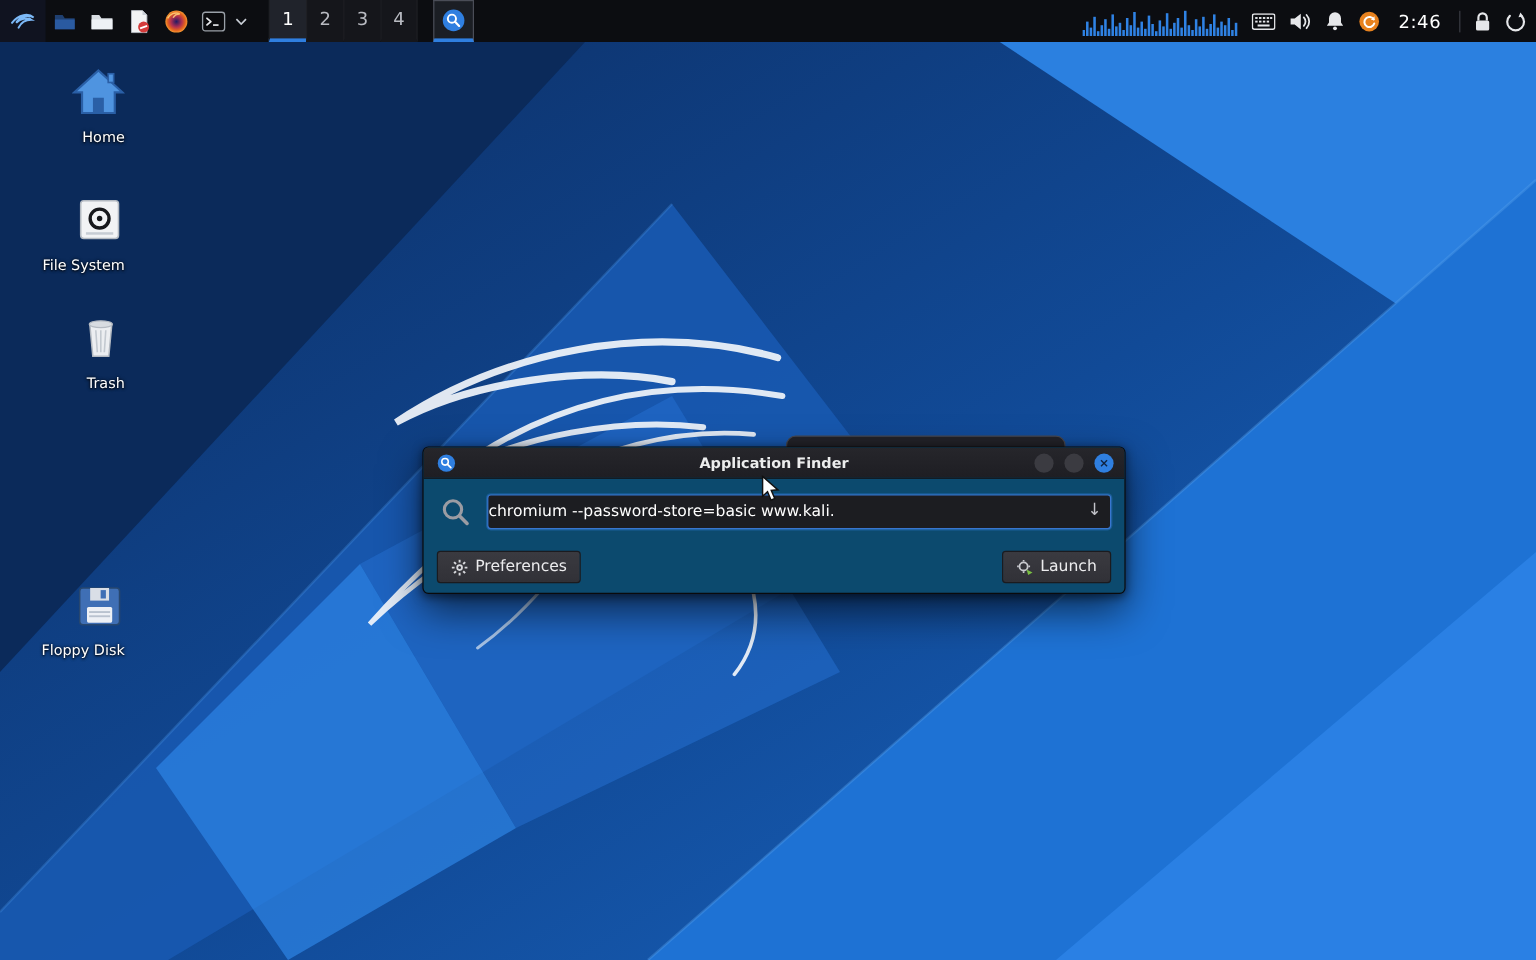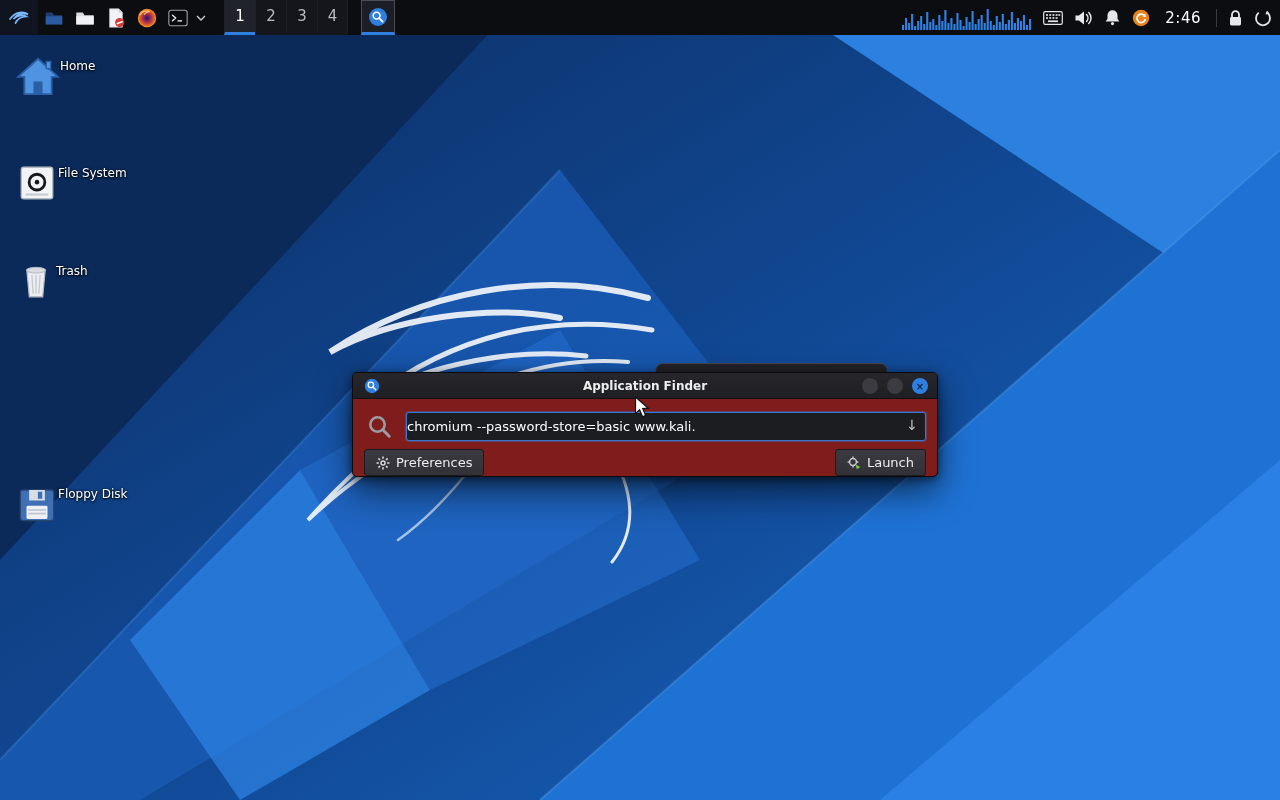--- a/index.html
+++ b/index.html
@@ -18,42 +18,42 @@
   .ws:last-child{border-right:1px solid #1e1f24}
   .ws.active{color:#fff;background:#20232b;border-bottom-color:#2f7fe0}
   .taskbtn{margin-left:13px;width:34px;height:35px;display:flex;align-items:center;justify-content:center;background:#1b1e24;border:1px solid #4a4d57;border-bottom:3px solid #2f7fe0}
   .panel-right{margin-left:auto;display:flex;align-items:center;gap:11px;padding-right:8px}
   .graph{width:130px;height:24px;display:flex;align-items:flex-end}
   .tray-ic{display:flex;align-items:center;justify-content:center}
   .clock{font-size:15px;color:#ffffff;letter-spacing:.5px;padding:0 4px}
   .vsep{width:1px;height:18px;background:#3a3c44}
 
   
-  .dicon{position:absolute;left:16px;width:88px;height:96px;display:flex;align-items:flex-start;z-index:5}
+  .dicon{position:absolute;left:16px;width:88px;height:96px;display:flex;flex-direction:column;align-items:flex-end;z-index:5}
   .dicon .art{height:48px;display:flex;align-items:center;justify-content:center}
   .dicon .lbl{margin-top:8px;font-size:12px;color:#fff;text-align:center;text-shadow:0 1px 2px rgba(0,0,0,.95),0 0 3px rgba(0,0,0,.8);line-height:1.15;max-width:96px;white-space:nowrap}
 
   
   .bg-window{position:absolute;left:655px;top:363px;width:233px;height:22px;background:#232329;border:1px solid #46464d;border-radius:8px 8px 0 0;z-index:8}
 
   
-  .finder{position:absolute;left:352px;top:372px;width:586px;height:105px;z-index:10;border-radius:5px;overflow:hidden;box-shadow:0 14px 34px rgba(0,0,0,.6),0 2px 8px rgba(0,0,0,.5);border:1px solid #0a0a0c;background:#7f1d1d}
+  .finder{position:absolute;left:352px;top:372px;width:586px;height:123px;z-index:10;border-radius:5px;overflow:hidden;box-shadow:0 14px 34px rgba(0,0,0,.6),0 2px 8px rgba(0,0,0,.5);border:1px solid #0a0a0c;background:#0c4a6e}
   .titlebar{position:relative;height:26px;background:linear-gradient(#26262b,#1e1e23);border-bottom:1px solid #121214;display:flex;align-items:center;justify-content:center}
   .titlebar .appic{position:absolute;left:11px;top:5px}
   .titlebar .title{font-size:12px;font-weight:bold;color:#eceded}
   .wctl{position:absolute;right:9px;top:5px;display:flex;gap:9px;align-items:center}
   .wbtn{width:16px;height:16px;border-radius:50%;background:#3b3b41;display:flex;align-items:center;justify-content:center;font-size:10px;color:#1b1b1e;cursor:default}
   .wbtn.close{background:#2f7fe0;color:#10233f;font-weight:bold}
   .fbody{padding:13px 11px 0 11px}
   .searchrow{display:flex;align-items:center}
   .bigmag{width:30px;display:flex;justify-content:center;margin-right:12px}
   .inputwrap{position:relative;flex:1}
   .inputwrap input{width:100%;height:29px;background:#1c1d21;border:1px solid #3876cf;box-shadow:0 0 0 1px rgba(53,132,228,.35);border-radius:3px;color:#fff;font-size:13px;font-family:"DejaVu Sans",sans-serif;padding:0 26px 0 0;outline:none;caret-color:#fff}
   .combo-arrow{position:absolute;right:8px;top:5px;font-size:14px;color:#c3c4ca;pointer-events:auto}
-  .btnrow{display:flex;justify-content:space-between;margin-top:8px}
+  .btnrow{display:flex;justify-content:space-between;margin-top:18px}
   .fbtn{display:flex;align-items:center;gap:6px;height:27px;padding:0 11px;background:linear-gradient(#3a3a40,#313137);border:1px solid #1b1b1f;border-radius:3px;color:#ececee;font-size:13px;font-family:"DejaVu Sans",sans-serif;cursor:default}
 
   
   .cursor{position:absolute;left:633px;top:396px;z-index:50;pointer-events:none}
 </style>
 </head>
 <body>
 
 <div class="screen">
 

